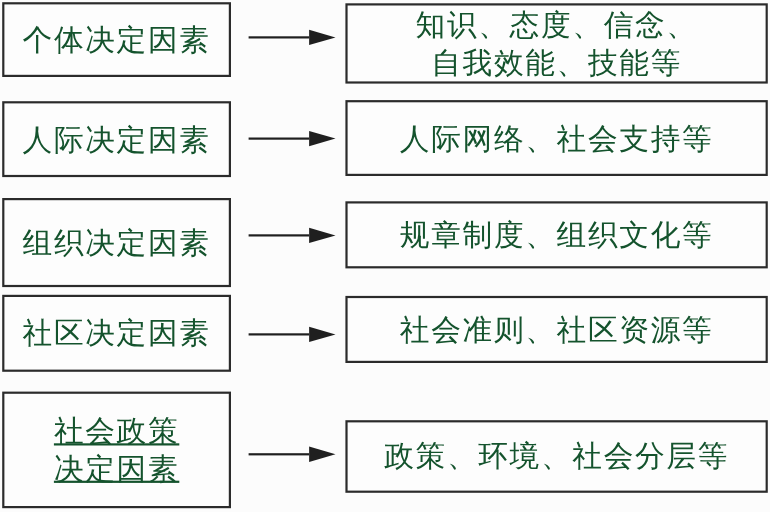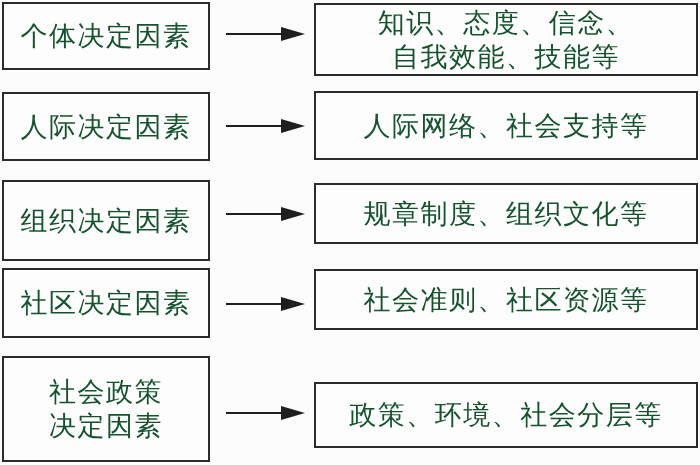--- a/index.html
+++ b/index.html
@@ -34,21 +34,21 @@
     text-align: center;
     white-space: nowrap;
   }
   .box-left  { left: 2px;   width: 208px; }
   .box-right { left: 314px; width: 384px; align-items: center; }
 
   .l1 { top: 2px;   height: 68px;  }
   .l2 { top: 92px;  height: 69px;  }
   .l3 { top: 180px; height: 81px;  }
   .l4 { top: 268px; height: 70px;  }
-  .l5 { top: 356px; height: 106px; }
+  .l5 { top: 356px; height: 106px; text-decoration: underline; }
 
   .r1 { top: 3px;   height: 73px;  }
   .r2 { top: 91px;  height: 69px;  }
   .r3 { top: 183px; height: 61px;  }
   .r4 { top: 269px; height: 61px;  }
   .r5 { top: 382px; height: 66px;  }
 
   .arrow {
     position: absolute;
     left: 226px;

